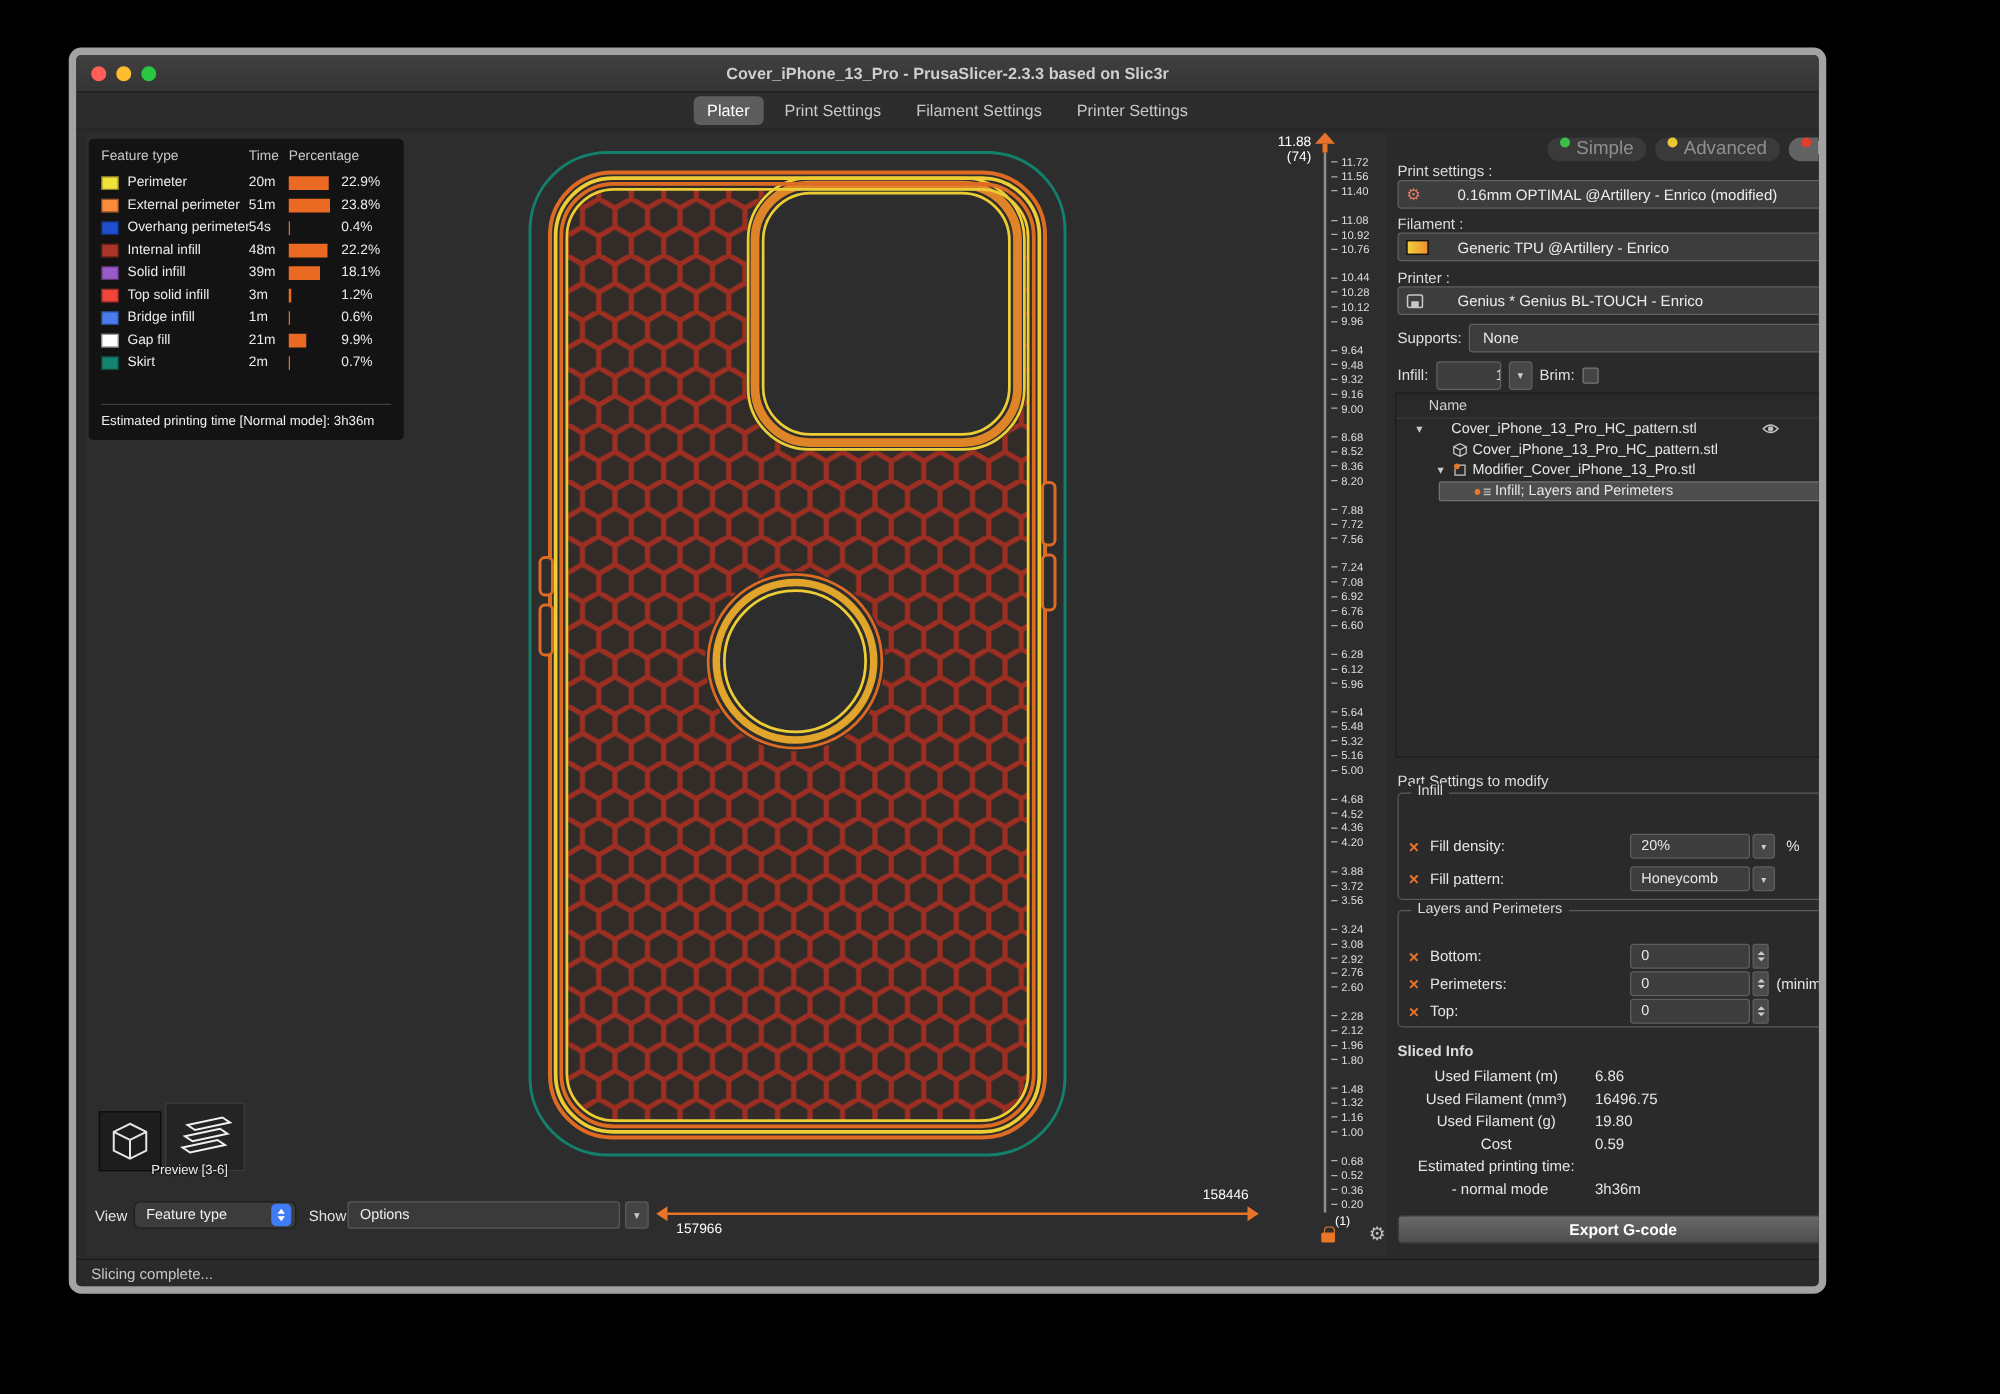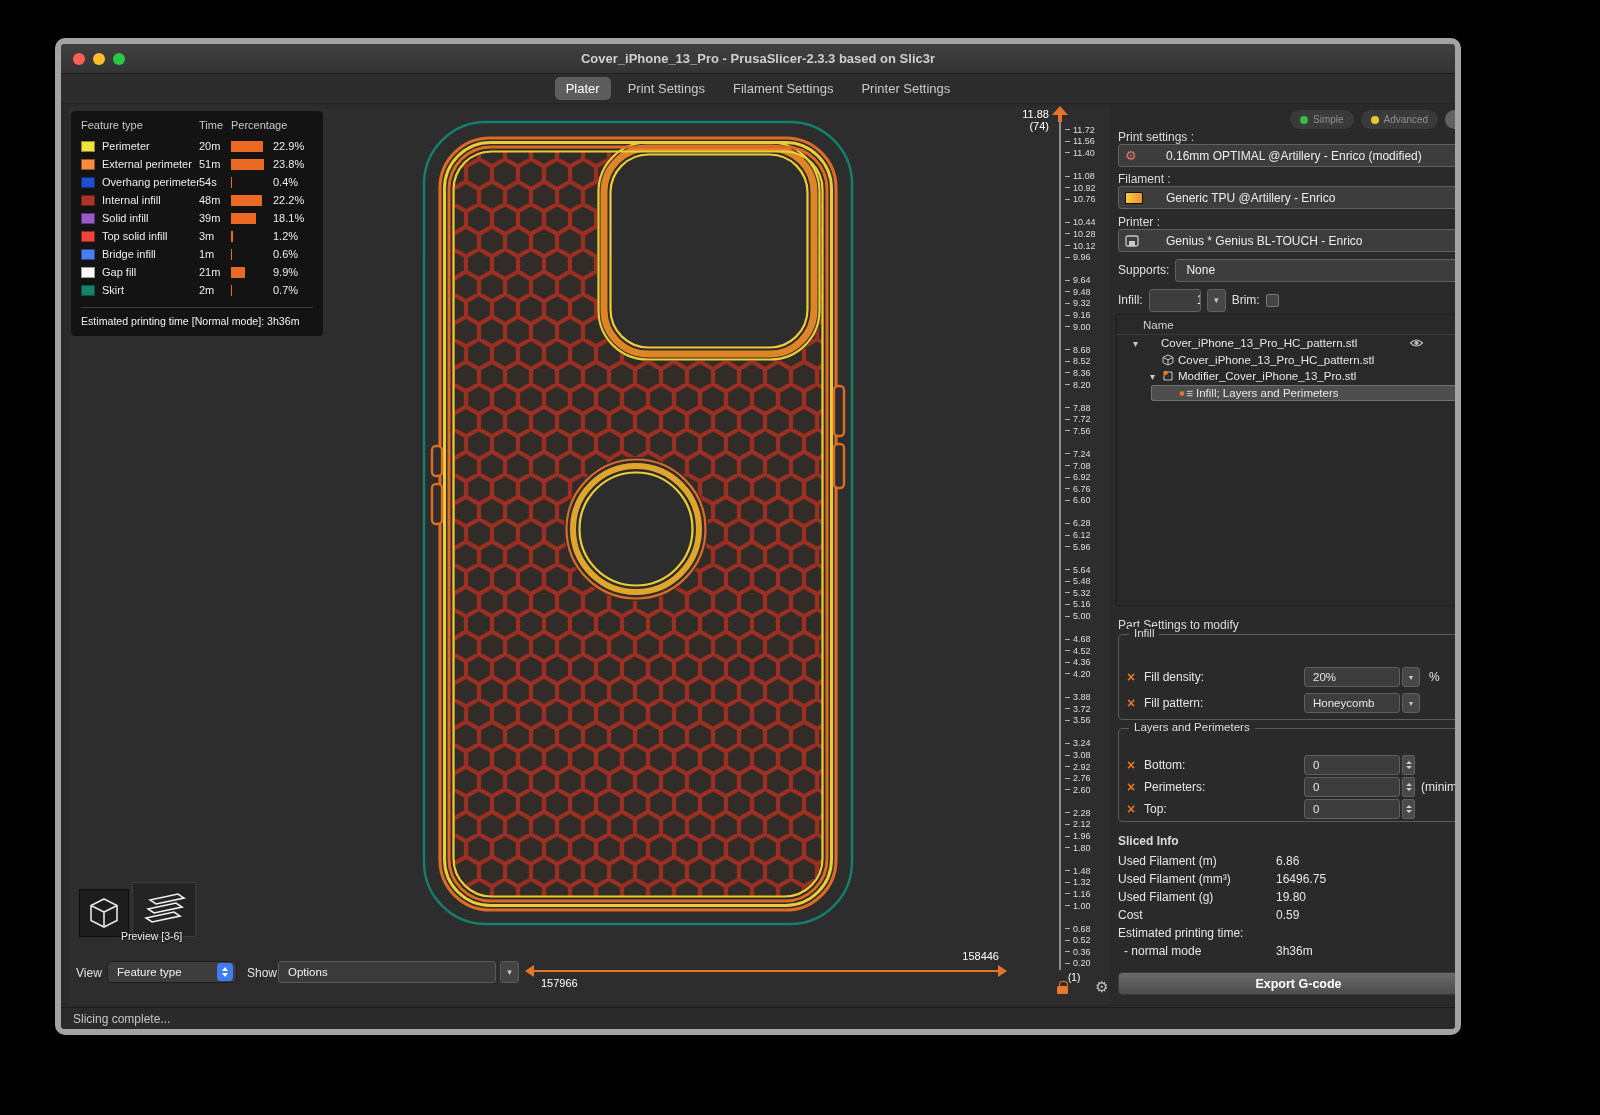--- a/index.html
+++ b/index.html
@@ -20,21 +20,21 @@
 .legend{position:absolute;left:2px;top:5px;width:252px;background:rgba(16,16,16,.88);border-radius:4px;padding:6px 10px 9px;z-index:5;}
 .lheader{display:flex;font-size:11px;color:#c9c9c9;padding:2px 0 6px;}
 .lh-f{flex:1;} .lh-t{width:32px;} .lh-p{width:82px;}
 .lrow{display:flex;align-items:center;height:18px;font-size:11px;color:#ececec;}
 .sw{width:14px;height:11px;margin-right:7px;flex:none;border:1px solid rgba(0,0,0,.4);}
 .ll{flex:1;white-space:nowrap;overflow:hidden;}
 .ltm{width:32px;flex:none;}
 .lbarc{width:38px;flex:none;display:flex;align-items:center;}
 .lbarc i{height:11px;background:#ea6a24;display:block;}
 .lpc{width:44px;flex:none;padding-left:4px;}
-.lfooter{border-top:1px solid #3d3d3d;margin-top:8px;padding-top:7px;font-size:10.6px;color:#f2f2f2;white-space:nowrap;}
+.lfooter{border-top:1px solid #3d3d3d;margin-top:24px;padding-top:7px;font-size:10.6px;color:#f2f2f2;white-space:nowrap;}
 
 .ltrack{position:absolute;left:990px;top:16px;width:2px;height:848px;background:#8f8f8f;}
 .lhandle{position:absolute;left:982px;top:0;width:18px;height:16px;}
 .lhandle:before{content:"";position:absolute;left:1px;top:0;border-left:8px solid transparent;border-right:8px solid transparent;border-bottom:9px solid #e8732a;}
 .lhandle:after{content:"";position:absolute;left:7px;top:9px;width:4px;height:7px;background:#e8732a;}
 .ltopval{position:absolute;left:934px;top:2px;width:46px;text-align:right;font-size:11px;line-height:12px;color:#fff;z-index:4;}
 .lticks{position:absolute;left:996px;top:18px;width:46px;}
 .tick{height:11.59px;display:flex;align-items:center;font-size:9px;color:#dedede;white-space:nowrap;}
 .tick i{width:5px;height:1px;background:#b0b0b0;margin-right:3px;flex:none;display:block;}
 .lbottomval{position:absolute;left:999px;top:866px;font-size:10px;color:#fff;}
@@ -59,21 +59,21 @@
 .oarrow{position:absolute;left:431px;top:15px;width:19px;height:22px;background:#444;border:1px solid #5a5a5a;border-radius:3px;color:#ccc;font-size:9px;display:flex;align-items:center;justify-content:center;}
 .oarrow:before{content:"▾";}
 .hline{position:absolute;left:464px;top:24px;width:466px;height:2px;background:#e8732a;}
 .hl{position:absolute;left:456px;top:19px;width:0;height:0;border-top:6px solid transparent;border-bottom:6px solid transparent;border-right:9px solid #e8732a;}
 .hr{position:absolute;left:929px;top:19px;width:0;height:0;border-top:6px solid transparent;border-bottom:6px solid transparent;border-left:9px solid #e8732a;}
 .rmin{position:absolute;left:472px;top:31px;font-size:11px;color:#fff;}
 .rmax{position:absolute;left:840px;top:4px;width:90px;text-align:right;font-size:11px;color:#fff;}
 
 .rpanel{position:absolute;left:1055px;top:2px;width:393px;bottom:2px;font-size:12px;color:#e0e0e0;}
 .modes{position:absolute;top:4px;right:2px;display:flex;gap:7px;}
-.mode{display:flex;align-items:center;gap:5px;height:19px;padding:0 10px;border-radius:10px;background:#3a3a3a;font-size:10px;color:#8f8f8f;}
+.mode{display:flex;align-items:flex-start;gap:5px;height:19px;padding:0 10px;border-radius:10px;background:#3a3a3a;font-size:15px;color:#8f8f8f;}
 .mode.active{background:#626262;color:#fff;}
 .dot{width:8px;height:8px;border-radius:50%;display:block;}
 .plab{position:absolute;left:2px;font-size:12px;color:#dcdcdc;}
 .crow{position:absolute;left:2px;right:2px;display:flex;align-items:center;gap:5px;height:23px;}
 .combo{display:flex;align-items:center;justify-content:flex-start;background:#3d3d3d;border:1px solid #606060;border-radius:3px;height:23px;font-size:12px;color:#ececec;position:relative;overflow:hidden;white-space:nowrap;padding-left:47px;}
 .flex1{flex:1;}
 .cicon{position:absolute;left:6px;display:flex;align-items:center;}
 .ddbtn{width:19px;height:23px;flex:none;background:#474747;border:1px solid #606060;border-radius:3px;color:#ccc;font-size:9px;display:flex;align-items:center;justify-content:center;}
 .ddbtn:before{content:"▾";}
 .gearbtn{width:18px;flex:none;text-align:center;font-size:14px;color:#b8b8b8;}
@@ -104,21 +104,21 @@
 .ctrl{width:96px;height:20px;background:#3d3d3d;border:1px solid #5f5f5f;border-radius:3px;display:flex;align-items:center;padding-left:8px;font-size:11.5px;flex:none;}
 .ddmini{width:18px;height:20px;background:#474747;border:1px solid #5f5f5f;border-radius:3px;color:#ccc;font-size:8px;display:flex;align-items:center;justify-content:center;flex:none;margin-left:2px;}
 .ddmini:before{content:"▾";}
 .unit{margin-left:9px;}
 .sarr{width:13px;height:20px;background:#4a4a4a;border:1px solid #5f5f5f;border-radius:2px;display:flex;flex-direction:column;align-items:center;justify-content:center;gap:2.5px;flex:none;margin-left:2px;}
 .sarr i{display:block;width:0;height:0;}
 .sarr .up{border-left:3px solid transparent;border-right:3px solid transparent;border-bottom:3.5px solid #ccc;}
 .sarr .dn{border-left:3px solid transparent;border-right:3px solid transparent;border-top:3.5px solid #ccc;}
 
 .sltitle{position:absolute;left:2px;font-size:12px;color:#dcdcdc;font-weight:bold;}
-.slbox{position:absolute;left:2px;right:2px;}
+.slbox{position:absolute;left:2px;right:2px;text-align:center;}
 .sirow{display:flex;height:18px;align-items:center;font-size:12px;color:#e6e6e6;}
 .sirow .sl{width:158px;flex:none;}
 .sirow.ind .sl{padding-left:6px;}
 .exprow{position:absolute;top:866px;left:2px;right:2px;display:flex;gap:6px;align-items:center;}
 .expbtn{flex:1;height:23px;background:linear-gradient(#6a6a6a,#4d4d4d);border:1px solid #3a3a3a;border-radius:4px;color:#fff;font-size:12.5px;font-weight:bold;display:flex;align-items:center;justify-content:center;}
 .gbtn{width:22px;height:22px;background:#3c3c3c;border:1px solid #5f5f5f;border-radius:3px;color:#ededed;font-size:11px;font-weight:bold;display:flex;align-items:center;justify-content:center;}
 .statusbar{position:absolute;left:0;right:0;bottom:0;height:22px;border-top:1px solid #1c1c1c;background:#2a2a2a;display:flex;align-items:center;padding-left:12px;font-size:12px;color:#c6c6c6;}
 .case{position:absolute;left:345px;top:8px;}
 </style>
 </head>

